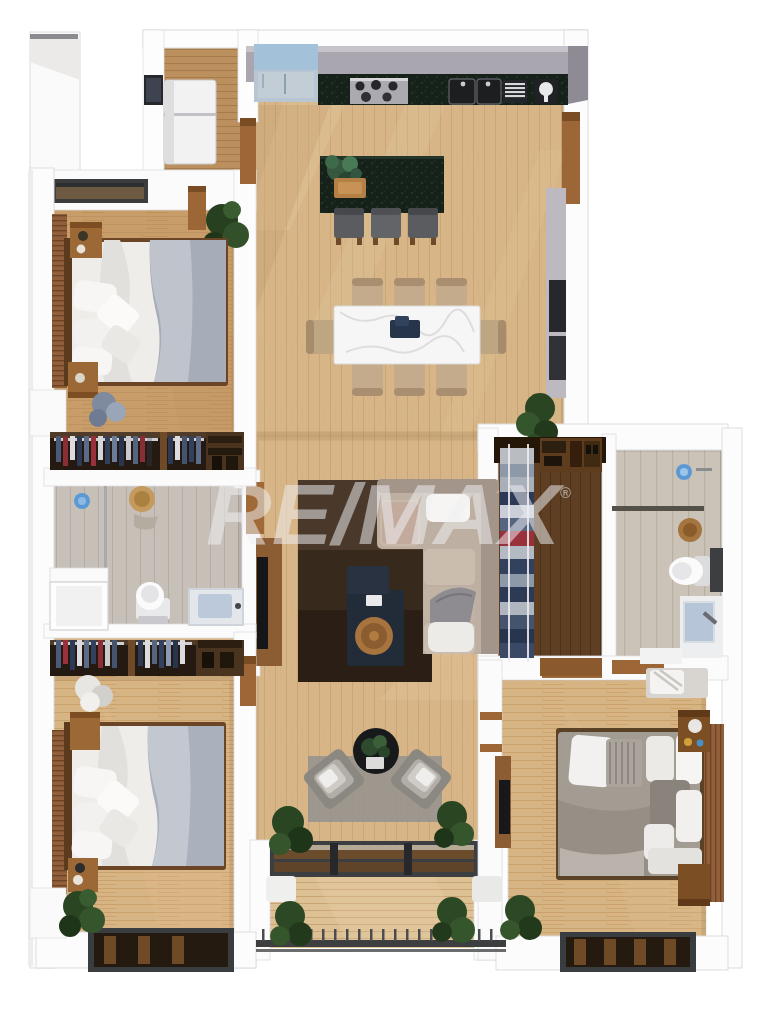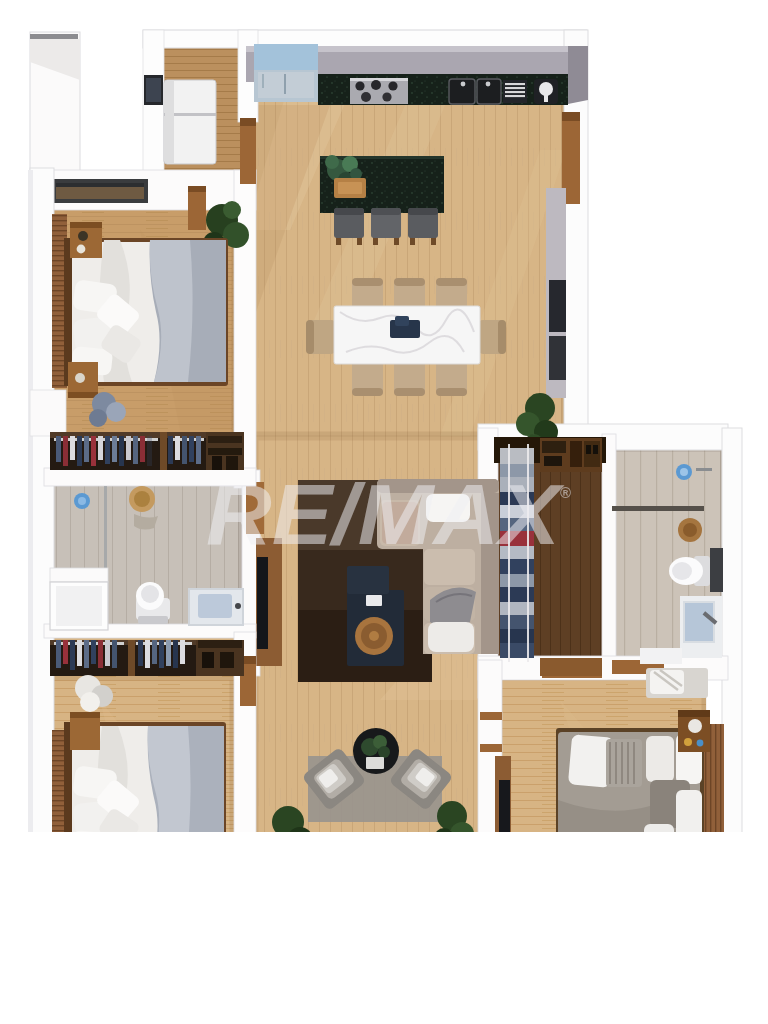--- a/index.html
+++ b/index.html
@@ -1,16 +1,16 @@
 <!DOCTYPE html>
 <html><head>
 <meta charset="utf-8">
 <style>
   html,body{margin:0;padding:0;background:#ffffff;}
-  #page{width:768px;height:832px;position:relative;background:#ffffff;overflow:hidden;
+  #page{width:768px;height:1024px;position:relative;background:#ffffff;overflow:hidden;
         font-family:"Liberation Sans", sans-serif;}
   svg{position:absolute;left:0;top:0;}
 </style>
 </head>
 <body>
 <div id="page">
 <svg width="768" height="1024" viewBox="0 0 768 1024">
 <defs>
 
   <pattern id="woodV" width="11" height="64" patternUnits="userSpaceOnUse">

